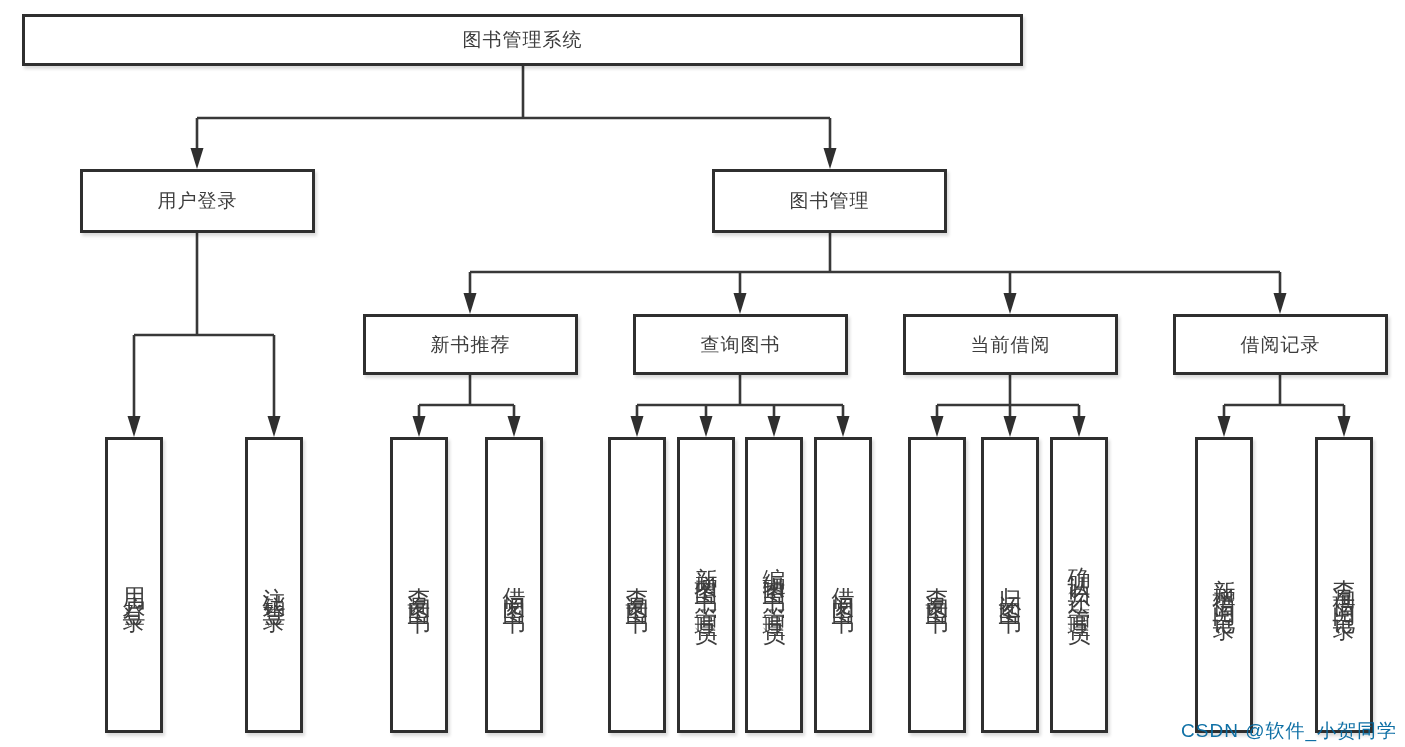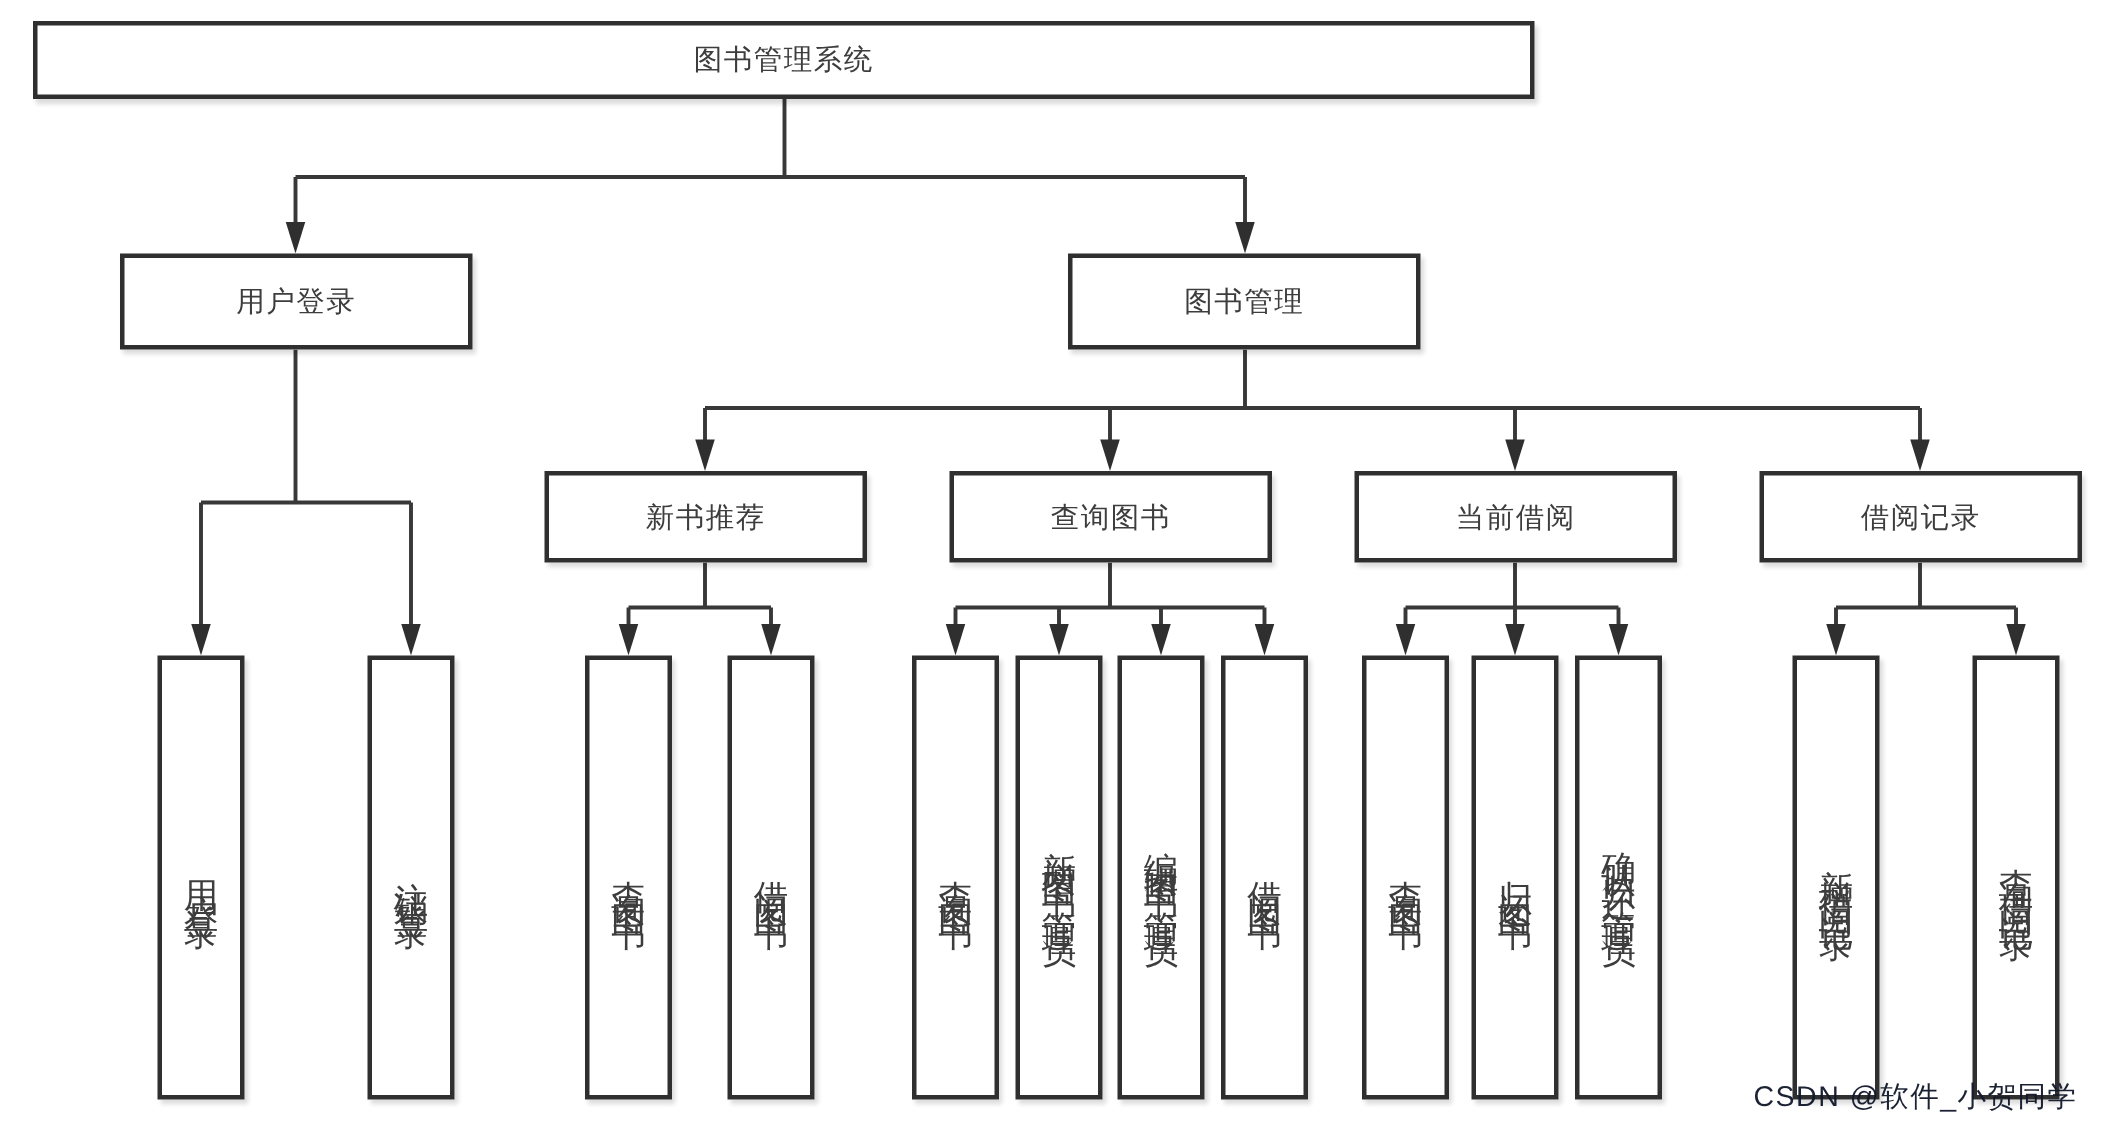--- a/index.html
+++ b/index.html
@@ -57,24 +57,24 @@
     top: 437px;
     width: 58px; height: 296px;
     font-size: 23px;
     writing-mode: vertical-rl;
     text-orientation: mixed;
     letter-spacing: 8px;
     line-height: 1;
   }
   .watermark {
     position: absolute;
-    right: 20px;
+    right: 8px;
     bottom: 3px;
     font-size: 19px;
-    color: #0f172a;
+    color: #0369a1;
     letter-spacing: 1px;
     z-index: 5;
     opacity: 0.95;
   }
 </style>
 </head>
 <body>
 
 <div class="stage">
 

